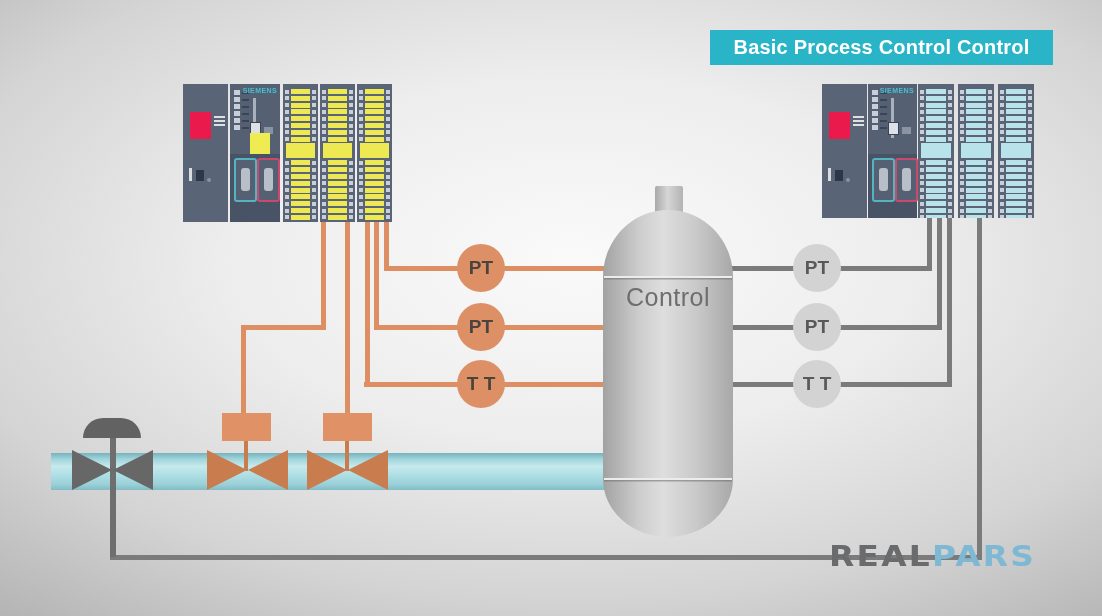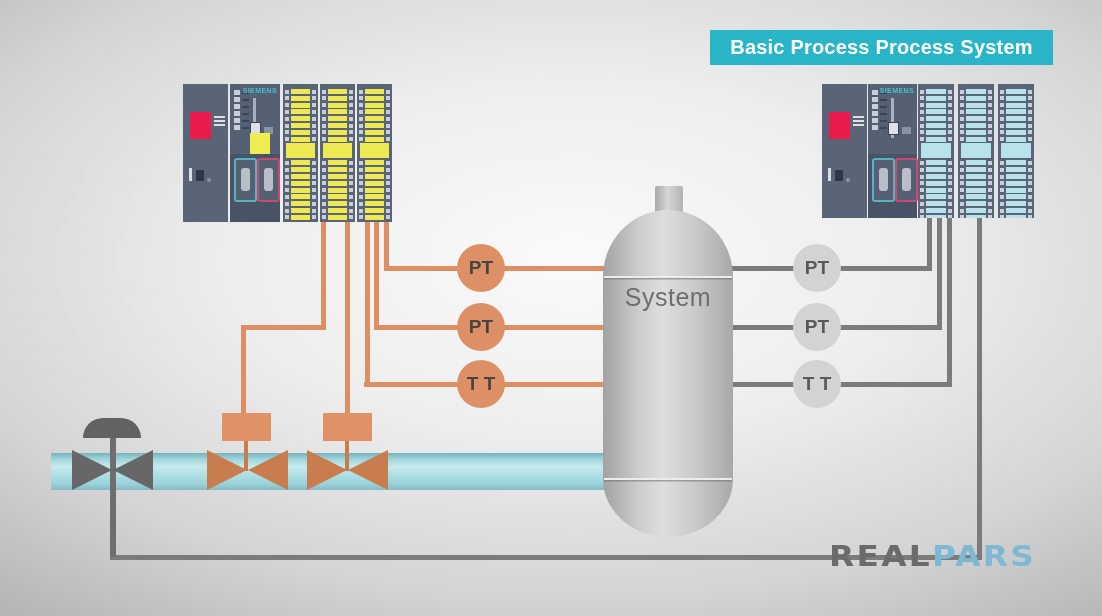--- a/index.html
+++ b/index.html
@@ -69,21 +69,21 @@
     font-family:"DejaVu Sans", sans-serif; white-space:nowrap;
   }
   .lg-real{color:#6a6b6d;} .lg-pars{color:#7fb8d2;}
 </style>
 </head>
 <body>
 
 <div class="stage">
 
   <div class="banner bpcs">
-    <span>Basic Process Process System</span>
+    <span>Basic Process Control Control</span>
   </div>
 
   <div class="pipe"></div>
 
   <div id="wires" class="abs" style="left:0;top:0;width:100%;height:100%;">
       <div class="wire" style="position: absolute; left: 384px; top: 220px; width: 5px; height: 51px; background: rgb(221, 143, 99);"></div>
       <div class="wire" style="position: absolute; left: 374px; top: 220px; width: 5px; height: 110px; background: rgb(221, 143, 99);"></div>
       <div class="wire" style="position: absolute; left: 364.5px; top: 220px; width: 5px; height: 167px; background: rgb(221, 143, 99);"></div>
       <div class="wire" style="position: absolute; left: 321px; top: 220px; width: 5px; height: 110px; background: rgb(221, 143, 99);"></div>
       <div class="wire" style="position: absolute; left: 241px; top: 325px; width: 85px; height: 5px; background: rgb(221, 143, 99);"></div>
@@ -121,21 +121,21 @@
     <div class="stem-o" style="left:345px;"></div>
     <div class="tri l orange" style="left:307px;top:450px;"></div>
     <div class="tri r orange" style="left:348px;top:450px;"></div>
   </div>
 
   <div>
     <div class="nozzle"></div>
     <div class="vessel"></div>
     <div class="seam top"></div>
     <div class="seam bot"></div>
-    <div class="vessel-label">System</div>
+    <div class="vessel-label">Control</div>
   </div>
 
   <div class="tx sis r1">
       <span>PT</span>
     </div>
   <div class="tx sis r2">
       <span>PT</span>
     </div>
   <div class="tx sis r3">
       <span>T T</span>

